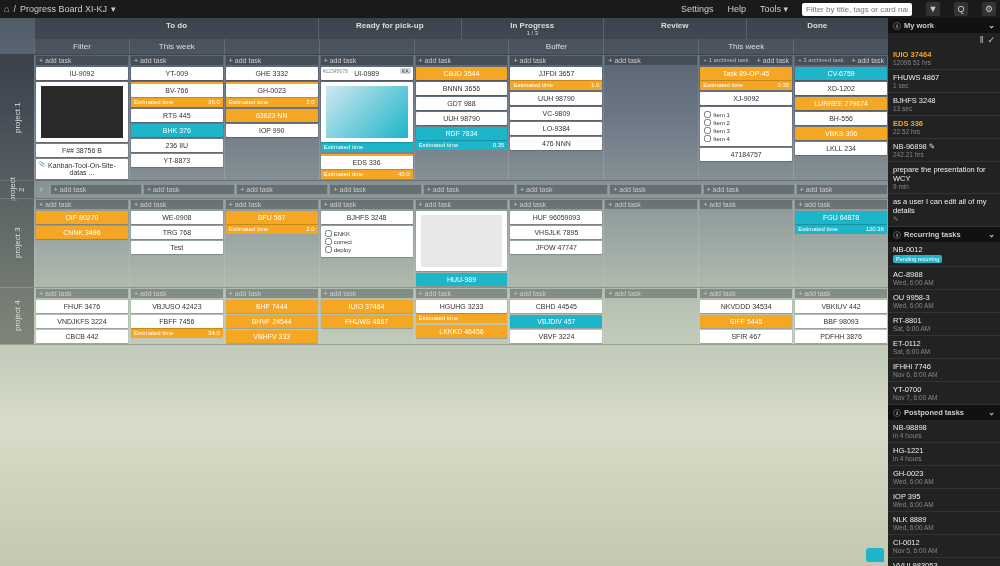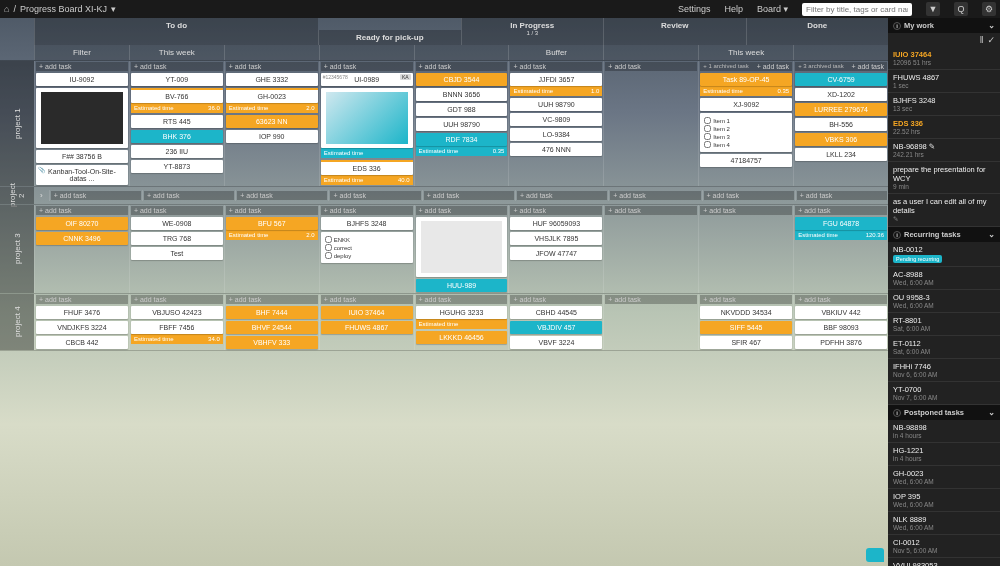--- a/index.html
+++ b/index.html
@@ -61,37 +61,37 @@
  <div class="crumb">
   <span>⌂</span>
   <span>/</span>
   <span>Progress Board XI-KJ</span>
   <span>▾</span>
  </div>
  <div class="sp"></div>
  <div class="toplinks">
   <span>Settings</span>
   <span>Help</span>
-  <span>Board ▾</span>
+  <span>Tools ▾</span>
   <input class="search" placeholder="Filter by title, tags or card name" style="">
   <div class="sqbtn">▼</div>
   <div class="sqbtn">Q</div>
   <div class="sqbtn">⚙</div>
  </div>
 </div>
 
 <div class="main">
  <div class="board">
   <div class="colheads">
    <div class="row1" style="flex:1;flex-direction:column">
     <div style="display:flex">
      <div class="swimhead"></div>
      <div id="grphdr" style="display:flex;flex:1">
               <div class="ch grp" style="flex: 2 1 0%;">To do</div>
-              <div class="ch grp" style="flex: 1 1 0%; margin-top: 12px;">Ready for pick-up</div>
+              <div class="ch grp" style="flex: 1 1 0%;">Ready for pick-up</div>
               <div class="ch grp" style="flex: 1 1 0%;">In Progress<div style="font-size:6px;font-weight:normal">1 / 3</div></div>
               <div class="ch grp" style="flex: 1 1 0%;">Review</div>
               <div class="ch grp" style="flex: 1 1 0%;">Done</div>
             </div>
     </div>
     <div style="display:flex">
      <div class="swimhead"></div>
      <div id="subhdr" style="display:flex;flex:1">
               <div class="ch">Filter</div>
               <div class="ch">This week</div>

